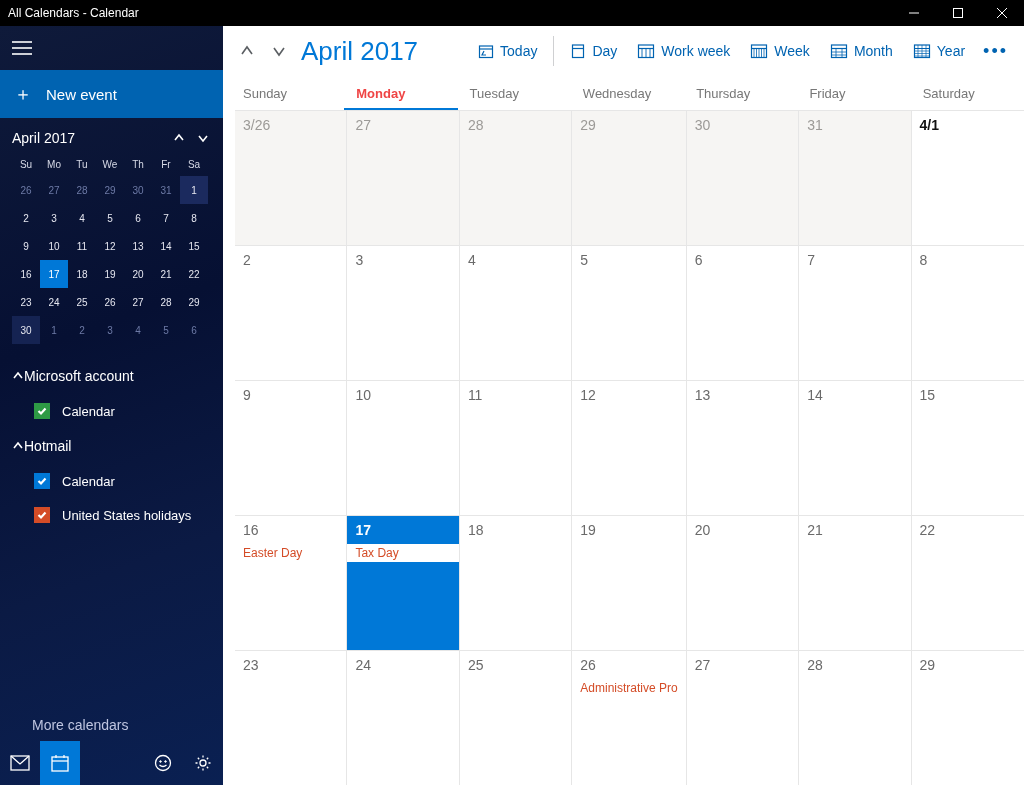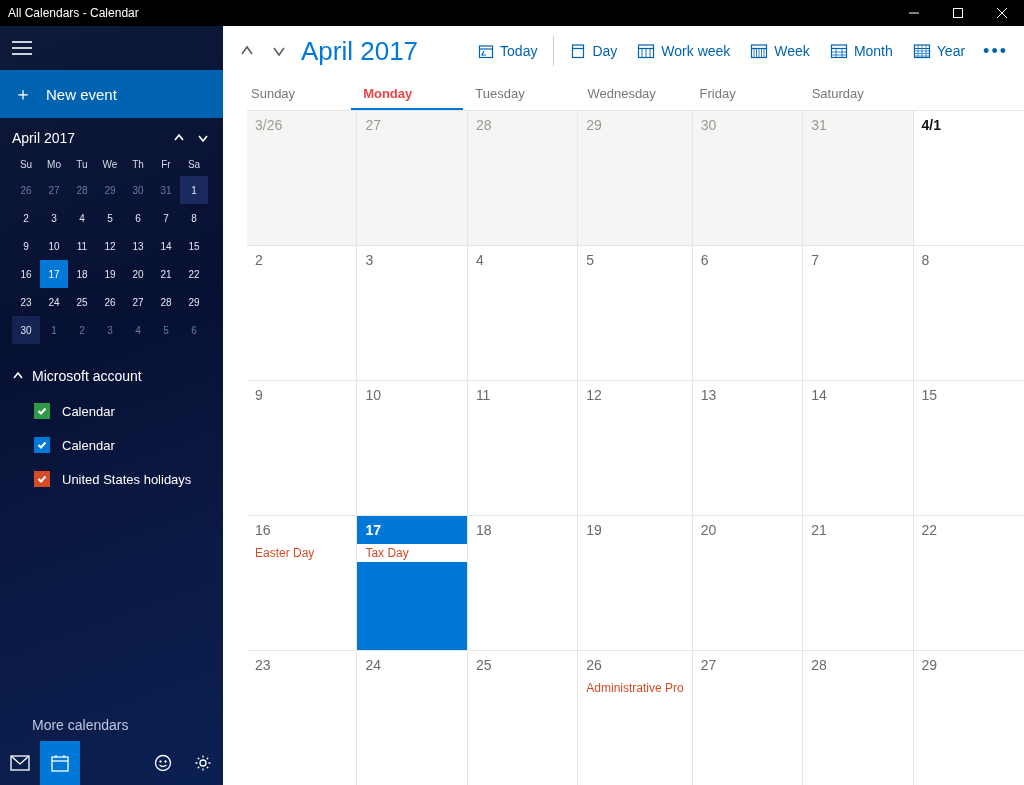--- a/index.html
+++ b/index.html
@@ -29,21 +29,21 @@
 .mini-head .chev svg { stroke: #fff; }
 .mini-grid { display: grid; grid-template-columns: repeat(7, 28px); font-size: 10px; }
 .mini-grid .hd { height: 24px; display: flex; align-items: center; justify-content: center; color: #d6d9e6; }
 .mini-grid .cell { height: 28px; display: flex; align-items: center; justify-content: center; color: #e6e7f0; }
 .mini-grid .cell.dim { color: #6d7aa6; }
 .mini-grid .cell.today { background: #0078d7; color: #fff; }
 .mini-grid .cell.hl { background: #1b2a5e; }
 .mini-grid .cell.hlend { background: #152352; }
 
 .accounts { padding: 12px 4px 0 12px; font-size: 14px; }
-.acct-head { display: flex; align-items: center; height: 36px; gap: 8px; }
+.acct-head { display: flex; align-items: center; height: 36px; }
 .acct-head svg { stroke: #fff; }
 .cal-item { display: flex; align-items: center; height: 34px; gap: 12px; padding-left: 22px; font-size: 13px; }
 .chk { width: 16px; height: 16px; border: 1.5px solid; display: flex; align-items: center; justify-content: center; }
 .chk svg { stroke: #fff; stroke-width: 2.2; }
 
 .more { padding: 10px 0 8px 32px; font-size: 14px; color: #bfc5e0; margin-top: auto; }
 .bottom { height: 44px; display: flex; align-items: center; }
 .bottom .tab { width: 40px; height: 44px; display: flex; align-items: center; justify-content: center; }
 .bottom .tab.active { background: #0078d7; }
 .bottom .spacer { flex: 1; }
@@ -54,26 +54,26 @@
 .toolbar { height: 50px; display: flex; align-items: center; padding: 0 10px; gap: 4px; border-bottom: 0; }
 .toolbar .nav { width: 28px; height: 28px; display: flex; align-items: center; justify-content: center; color: #0078d7; }
 .toolbar .nav svg { stroke: #5b5f63; }
 .toolbar .month { color: #0078d7; font-size: 26px; font-weight: 300; margin-left: 4px; }
 .toolbar .spacer { flex: 1; }
 .vbtn { display: flex; gap: 6px; color: #0063b1; font-size: 14px; padding: 4px 8px; }
 .vbtn svg { stroke: #0063b1; fill: none; }
 .vsep { width: 1px; height: 30px; background: #cfd0d2; margin: 0 4px; }
 .more-dots { color: #0063b1; font-size: 18px; padding: 0 6px; letter-spacing: 2px; }
 
-.dayhead { display: grid; grid-template-columns: repeat(7, 1fr); padding-left: 16px; }
+.dayhead { display: grid; grid-template-columns: repeat(7, 1fr); padding-left: 8px; }
 .dayhead .dh { height: 34px; font-size: 13px; color: #777; display: flex; align-items: center; padding-left: 12px; position: relative; }
 .dayhead .dh.active { color: #ef4444; font-weight: 600; }
 .dayhead .dh.active::after { content: ""; position: absolute; left: 0; right: 0; bottom: -1px; height: 3px; background: #0078d7; }
 
-.monthgrid { flex: 1; display: grid; grid-template-columns: repeat(7, 1fr); grid-template-rows: repeat(5, 1fr); padding-left: 24px; }
+.monthgrid { flex: 1; display: grid; grid-template-columns: repeat(7, 1fr); grid-template-rows: repeat(5, 1fr); padding-left: 12px; }
 .daycell { border-top: 1px solid #e6e6e6; border-right: 1px solid #e6e6e6; padding: 6px 8px 4px 8px; font-size: 14px; color: #6a6a6a; position: relative; }
 .daycell:nth-child(7n) { border-right: none; }
 .daycell.prev { background: #f6f5f3; color: #9c9a97; }
 .daycell.first { color: #111; font-weight: 600; }
 .daycell .evt { font-size: 12px; color: #d44c27; margin-top: 8px; white-space: nowrap; overflow: hidden; }
 .daycell.sel { background: #0078d7; color: #fff; }
 .daycell.sel .num { font-weight: 600; }
 .daycell.sel .evtbar { background: #ffffff; color: #d44c27; margin: 6px -8px 0 -8px; padding: 2px 8px; font-size: 12px; white-space: nowrap; overflow: hidden; }
 
 </style>
@@ -192,20 +192,26 @@
           <span>Microsoft account</span>
         </div>
         <div class="cal-item">
           <span class="chk" style="border-color: rgb(46, 154, 69); background: rgb(46, 154, 69);">
             <svg width="10" height="10" viewBox="0 0 10 10" fill="none">
               <polyline points="1.5,5 4,7.5 8.5,2.5"></polyline>
             </svg>
           </span>
           <span>Calendar</span>
         </div>
+        <div class="acct-head">
+          <svg width="12" height="12" viewBox="0 0 12 12" fill="none">
+            <polyline points="2,8 6,3 10,8" stroke-width="1.6"></polyline>
+          </svg>
+          <span>Hotmail</span>
+        </div>
         <div class="cal-item">
           <span class="chk" style="border-color: rgb(0, 120, 215); background: rgb(0, 120, 215);">
             <svg width="10" height="10" viewBox="0 0 10 10" fill="none">
               <polyline points="1.5,5 4,7.5 8.5,2.5"></polyline>
             </svg>
           </span>
           <span>Calendar</span>
         </div>
         <div class="cal-item">
           <span class="chk" style="border-color: rgb(212, 76, 39); background: rgb(212, 76, 39);">
@@ -328,20 +334,21 @@
         <span>Year</span>
       </div>
       <div class="more-dots">•••</div>
     </div>
 
     <div class="dayhead" id="dayhead">
         <div class="dh">Sunday</div>
         <div class="dh active">Monday</div>
         <div class="dh">Tuesday</div>
         <div class="dh">Wednesday</div>
+        <div class="dh">Thursday</div>
         <div class="dh">Friday</div>
         <div class="dh">Saturday</div>
       </div>
     <div class="monthgrid" id="monthgrid">
         <div class="daycell prev">
           <div class="num">3/26</div>
         </div>
         <div class="daycell prev">
           <div class="num">27</div>
         </div>

